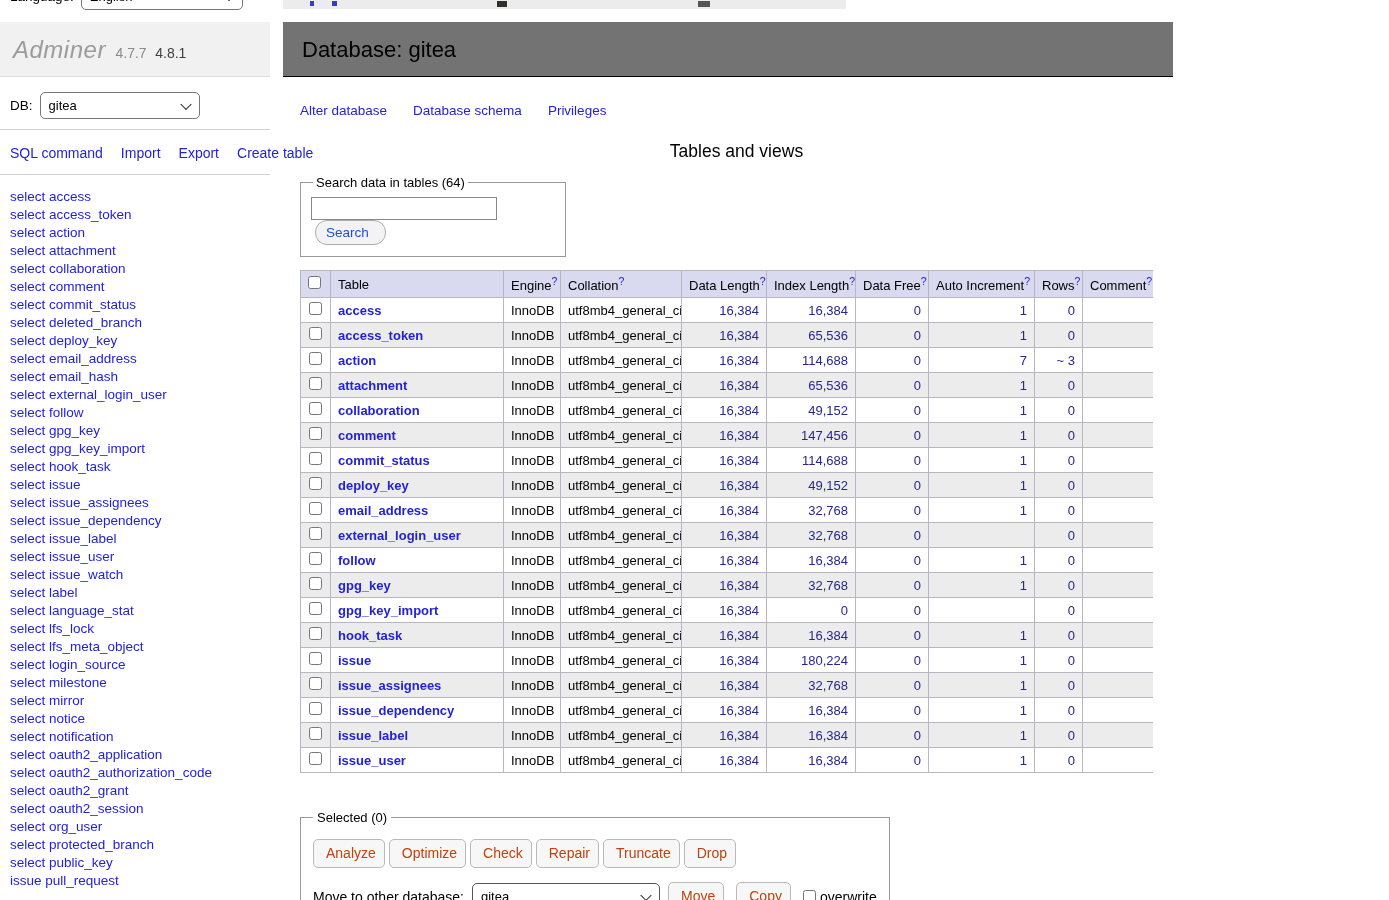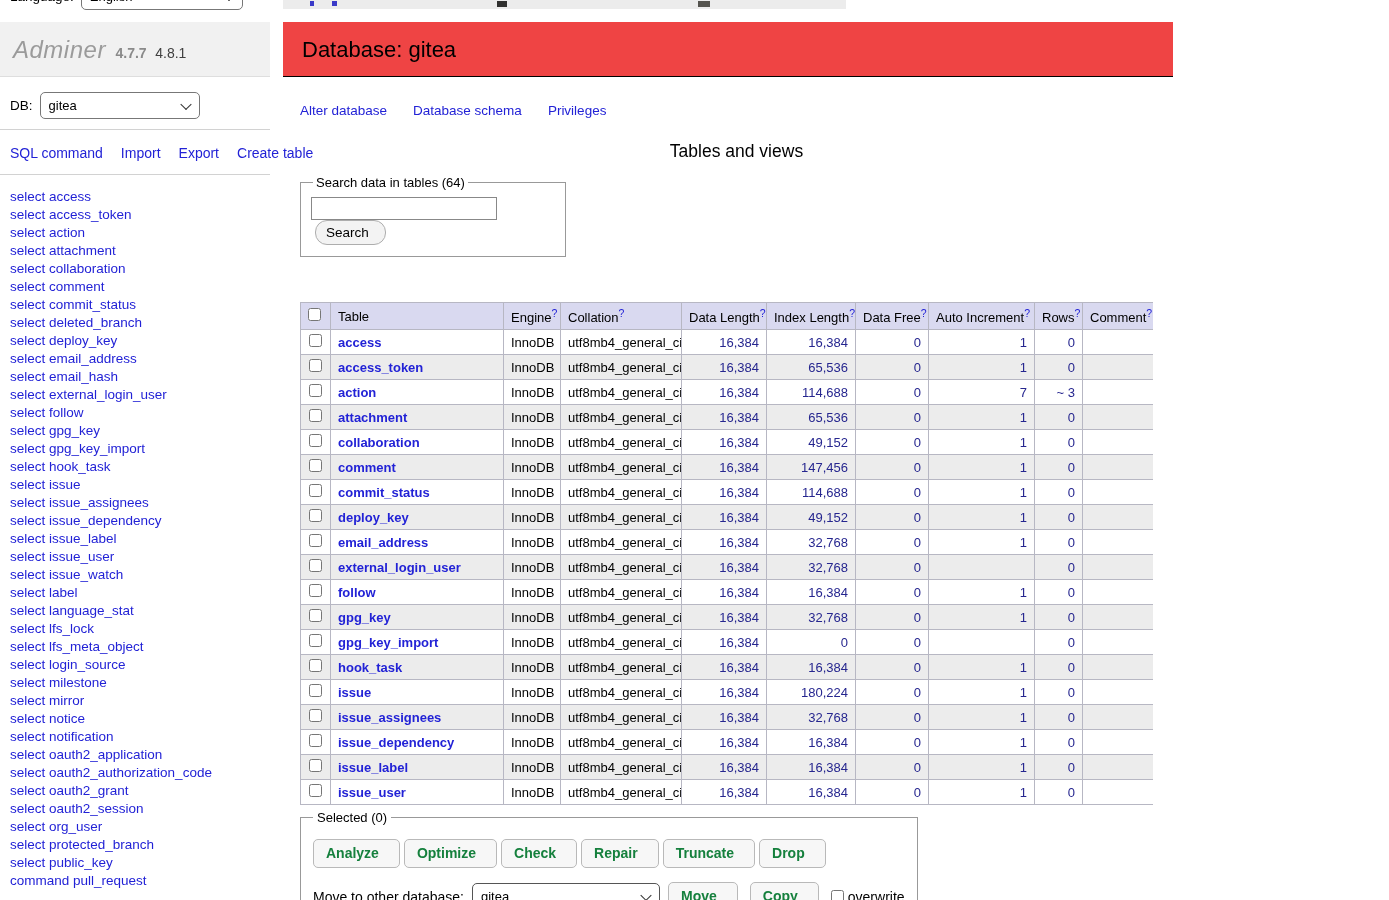--- a/index.html
+++ b/index.html
@@ -19,64 +19,64 @@
   #breadcrumb-remnant i { position:absolute; top:1px; display:block; }
   .rm-b1 { left:27px; width:4px; height:5px; background:#3a3ac8; }
   .rm-b2 { left:49px; width:5px; height:5px; background:#3a3ac8; }
   .rm-d1 { left:214px; width:10px; height:6px; background:#30302f; }
   .rm-d2 { left:415px; width:12px; height:6px; background:#55544f; }
 
   
   #sidebar { position:absolute; left:0; top:22px; width:270px; }
   #adminer-head { background:#f1f1f1; border-bottom:1px solid #dedede; height:55px; padding:14px 0 0 13px; }
   #adminer-head .brand { font-style:italic; font-size:24px; color:#9b9b9b; letter-spacing:.5px; }
-  #adminer-head .ver { font-size:14px; color:#8a8a8a; margin-left:6px;font-weight:bold; }
+  #adminer-head .ver { font-size:14px; color:#8a8a8a; margin-left:6px; }
   #adminer-head .newver { font-size:14px; color:#404040; margin-left:5px; }
   #db-row { margin:15px 0 0 10px; display:flex; align-items:center; gap:7px; }
   #db-row .lbl { font-size:13.5px; }
   .side-hr { border:none; border-top:1px solid #d2d2d2; margin:10px 0 0 0; }
   #side-links { margin:13px 0 0 10px; line-height:20px; width:245px; }
   #side-links a { font-size:14px; margin-right:18px; white-space:nowrap; }
   #table-list { margin:13px 0 0 10px; }
   #table-list a { display:block; font-size:13.5px; line-height:18px; }
 
   
   #main { position:absolute; left:283px; top:22px; width:890px; }
-  #page-title { background:#ef4444; height:55px; line-height:55px; font-size:22px; font-weight:400;
+  #page-title { background:#737373; height:55px; line-height:55px; font-size:22px; font-weight:400;
     padding-left:19px; border-bottom:1px solid #000; }
   #db-links { margin:26px 0 0 17px; }
   #db-links a { font-size:13.5px; margin-right:26px; }
   #section-title { font-size:17.5px; font-weight:400; margin:23px 0 0 17px;text-align:center; }
   #search-fieldset { margin:13px 0 7px 17px; width:266px; border:1px solid #999; padding:7px 10px 11px 10px; }
   #search-fieldset legend { font-size:13px; padding:0 3px; margin-left:2px; }
   #search-input { width:186px; height:23px; border:1px solid #888; font-size:13px; padding:2px 4px; background:#fff; }
-  button.btn { font-family:"Liberation Sans",sans-serif; font-size:13.5px; color:#000000; background:#f3f3f3;
+  button.btn { font-family:"Liberation Sans",sans-serif; font-size:13.5px; color:#1d4ed8; background:#f3f3f3;
     border:1px solid #adadad; border-radius:12px; padding:3px 16px 4px 10px; cursor:pointer; }
   #search-btn { margin-left:4px; height:25px; }
 
   
   #table-clip { margin:13px 0 0 17px; width:853px; max-height:563px; overflow:hidden; }
-  table.data { border-collapse:collapse; width:853px; table-layout:fixed;margin-top:32px; }
+  table.data { border-collapse:collapse; width:853px; table-layout:fixed; }
   table.data th, table.data td { border:1px solid #b7b7c3; padding:4px 7px; height:17px; font-size:13px;
     overflow:hidden; white-space:nowrap; }
   table.data th { background:#d9d9f0; font-weight:400; text-align:left; }
   th.c-table { text-align:center; font-weight:bold; }
   th sup a { font-size:10.5px; color:#2222d6; }
   td.chk, th.chk { text-align:center; padding:2px; }
   td.num { text-align:right; color:#26268f; }
   td.name a { font-weight:bold; }
   tbody tr:nth-child(even) { background:#ececec; }
   input[type="checkbox"] { width:13px; height:13px; accent-color:#444; }
 
   
   #selected-fieldset { position:absolute; left:300px; top:810px; width:533px; height:112px;
     background:#fff; border:1px solid #999; padding:6px 12px 10px 12px; }
   #selected-fieldset legend { font-size:13px; padding:0 4px; }
-  .gbtn { font-family:"Liberation Sans",sans-serif; font-size:14px; color:#15803d; background:#f7f7f7;
-    border:1px solid #b9b9b9; border-radius:5px; padding:5px 20px 6px 12px; margin-right:4px; cursor:pointer;font-weight:bold; }
+  .gbtn { font-family:"Liberation Sans",sans-serif; font-size:14px; color:#c2410c; background:#f7f7f7;
+    border:1px solid #b9b9b9; border-radius:5px; padding:5px 8px 6px 12px; margin-right:4px; cursor:pointer; }
   #op-row { margin-top:8px; }
   #move-row { margin-top:14px; display:flex; align-items:center; gap:8px; }
   #move-row .lbl { font-size:14px; white-space:nowrap; }
   #move-db { width:188px; border:1.5px solid #555; }
   #overwrite-wrap { display:flex; align-items:center; gap:4px; font-size:14px; }
 </style>
 </head>
 <body>
 
 <div id="language-bar">
@@ -149,21 +149,21 @@
       <a>select mirror</a>
       <a>select notice</a>
       <a>select notification</a>
       <a>select oauth2_application</a>
       <a>select oauth2_authorization_code</a>
       <a>select oauth2_grant</a>
       <a>select oauth2_session</a>
       <a>select org_user</a>
       <a>select protected_branch</a>
       <a>select public_key</a>
-      <a>command pull_request</a>
+      <a>issue pull_request</a>
     </div>
 </div>
 
 <div id="main">
   <h2 id="page-title">Database: gitea</h2>
 
   <p id="db-links"><a>Alter database</a><a>Database schema</a><a>Privileges</a></p>
 
   <h3 id="section-title">Tables and views</h3>
 

